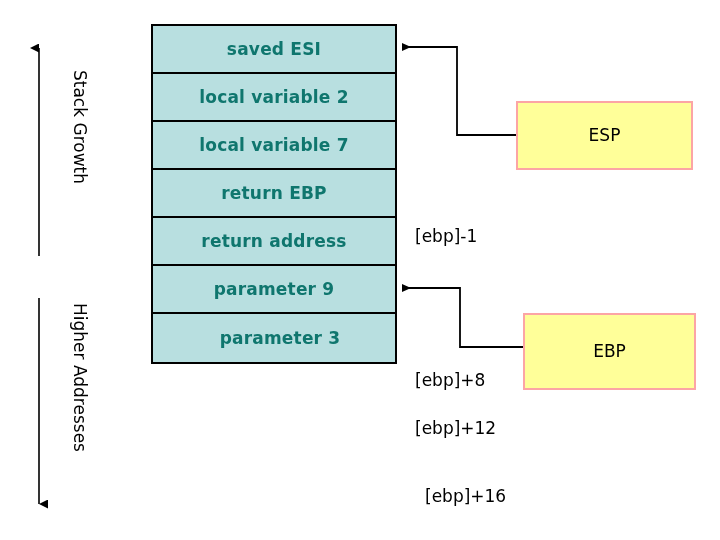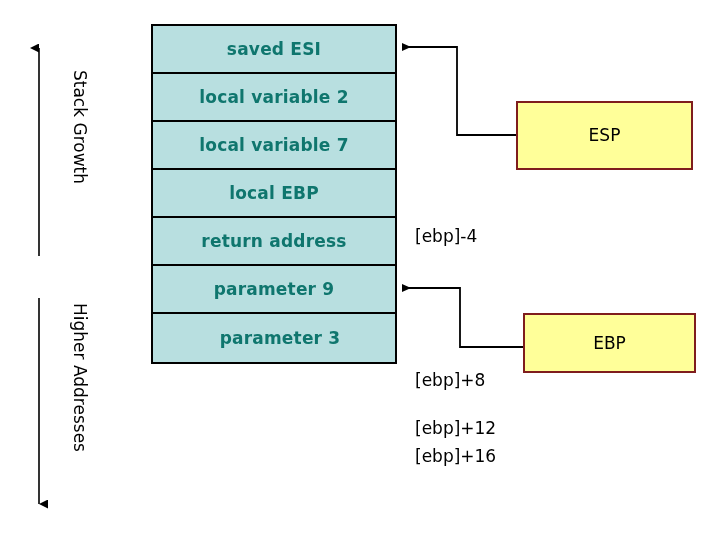--- a/index.html
+++ b/index.html
@@ -56,42 +56,42 @@
     font-size: 17px;
     color: #000000;
     white-space: nowrap;
     line-height: 1;
   }
 
   
   .reg-box {
     position: absolute;
     background: #ffff99;
-    border: 2px solid #7f1d1d;
+    border: 2px solid #fca5a5;
     box-sizing: border-box;
     display: flex;
     align-items: center;
     justify-content: center;
   }
   .reg-box-label {
     font-size: 17px;
     color: #000000;
     line-height: 1;
   }
   #reg-esp {
     left: 516px;
     top: 101px;
     width: 177px;
     height: 69px;
   }
   #reg-ebp {
     left: 523px;
     top: 313px;
     width: 173px;
-    height: 60px;
+    height: 77px;
   }
 
   
   .vlabel {
     position: absolute;
     font-size: 17px;
     color: #000000;
     white-space: nowrap;
     transform-origin: 0 0;
     transform: rotate(90deg);
@@ -128,37 +128,37 @@
     <div class="stack-row">
       <span class="stack-row-label">saved ESI</span>
     </div>
     <div class="stack-row">
       <span class="stack-row-label">local variable 2</span>
     </div>
     <div class="stack-row">
       <span class="stack-row-label">local variable 7</span>
     </div>
     <div class="stack-row">
-      <span class="stack-row-label">local EBP</span>
+      <span class="stack-row-label">return EBP</span>
     </div>
     <div class="stack-row">
       <span class="stack-row-label">return address</span>
     </div>
     <div class="stack-row">
       <span class="stack-row-label">parameter 9</span>
     </div>
     <div class="stack-row">
       <span class="stack-row-label">parameter 3</span>
     </div>
   </div>
 
-  <div class="offset-label" style="top:228px;">[ebp]-4</div>
+  <div class="offset-label" style="top:228px;">[ebp]-1</div>
   <div class="offset-label" style="top:372px;">[ebp]+8</div>
   <div class="offset-label" style="top:420px;text-align:center;">[ebp]+12</div>
-  <div class="offset-label" style="top:448px;">[ebp]+16</div>
+  <div class="offset-label" style="top:488px;margin-left:10px;">[ebp]+16</div>
 
   <div class="reg-box" id="reg-esp">
     <span class="reg-box-label">ESP</span>
   </div>
   <div class="reg-box" id="reg-ebp">
     <span class="reg-box-label">EBP</span>
   </div>
 
   <svg id="overlay" viewBox="0 0 720 540">
     <defs>

